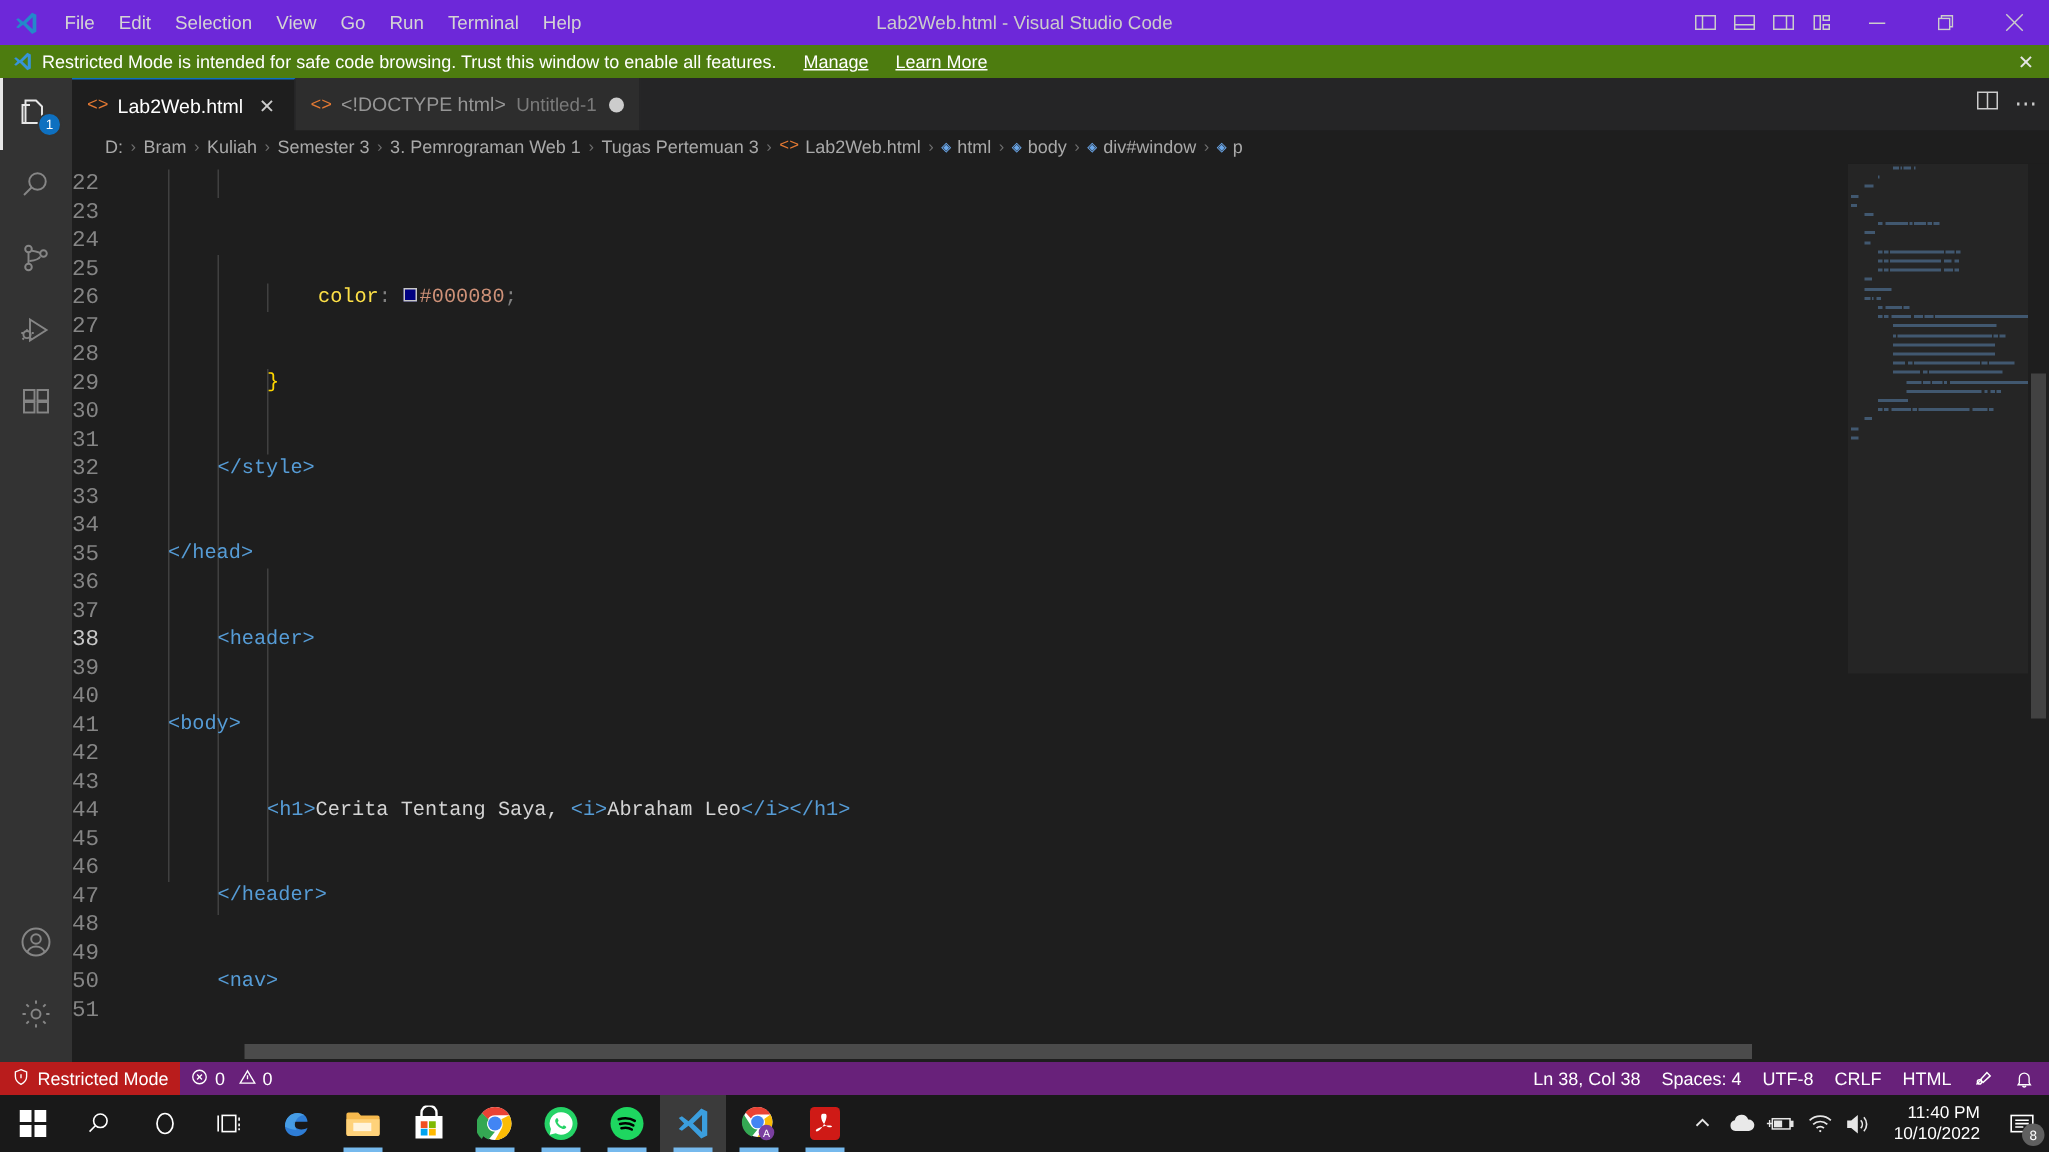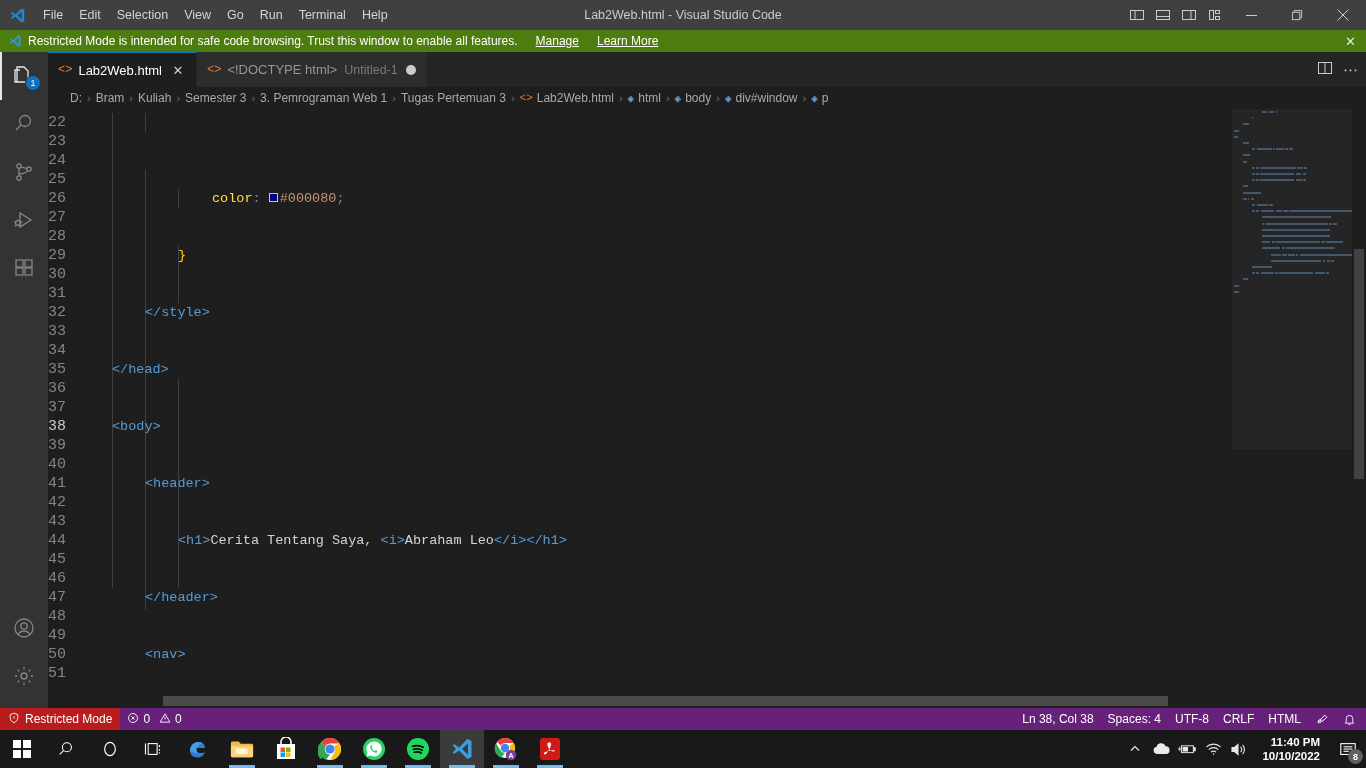--- a/index.html
+++ b/index.html
@@ -6,21 +6,21 @@
   html, body {
     width: 1366px; height: 768px;
     background: #1e1e1e;
     font-family: "Liberation Sans", sans-serif;
     overflow: hidden;
   }
   body { display: flex; flex-direction: column; }
 
   
   .titlebar {
-    height: 30px; background: #404040; color: #cccccc;
+    height: 30px; background: #6d28d9; color: #cccccc;
     display: flex; align-items: center; flex: 0 0 30px;
     font-size: 12.5px; position: relative;
   }
   .vscode-logo { width: 35px; display: flex; align-items: center; justify-content: center; }
   .menubar { display: flex; align-items: center; height: 100%; }
   .menu-item { padding: 0 8px; height: 100%; display: flex; align-items: center; font-size: 12.5px; color: #d4d4d4; }
   .window-title {
     position: absolute; left: 0; right: 0; text-align: center;
     font-size: 12.5px; color: #cccccc; pointer-events: none;
   }
@@ -136,21 +136,20 @@
     display: flex; align-items: center; font-size: 12px;
   }
   .st-restricted { background: #b91c1c; height: 100%; display: flex; align-items: center; padding: 0 8px; gap: 5px; cursor: pointer; }
   .st-item { padding: 0 7px; height: 100%; display: flex; align-items: center; gap: 4px; cursor: pointer; white-space: nowrap; }
   .st-right { margin-left: auto; display: flex; align-items: center; height: 100%; }
 
   
   .taskbar {
     height: 38px; flex: 0 0 38px; background: #191919; display: flex; align-items: flex-start;
     color: #ffffff;
-    font-weight: bold;
   }
   .tb-btn { width: 44px; height: 38px; display: flex; align-items: center; justify-content: center; position: relative; cursor: pointer; }
   .tb-app { width: 44px; height: 38px; display: flex; align-items: center; justify-content: center; position: relative; cursor: pointer; }
   .tb-app.active { background: #3b3b3b; }
   .tb-underline { position: absolute; bottom: 0; left: 9px; right: 9px; height: 3px; background: #76b9ed; }
   .tray { margin-left: auto; display: flex; align-items: center; height: 100%; gap: 0; }
   .tray-ico { width: 26px; height: 38px; display: flex; align-items: center; justify-content: center; color: #e6e6e6; }
   .clock { height: 38px; display: flex; flex-direction: column; align-items: flex-end; justify-content: center; font-size: 11.5px; padding: 0 10px; line-height: 14px; color: #ffffff; cursor: pointer; }
   .notif { width: 36px; height: 38px; display: flex; align-items: center; justify-content: center; position: relative; }
   .notif-badge {
@@ -410,22 +409,22 @@
           <div class="guide" style="left:35px;top:57px;height:440px"></div>
           <div class="guide" style="left:68px;top:76px;height:19px"></div>
           <div class="guide" style="left:68px;top:133px;height:57px"></div>
           <div class="guide" style="left:68px;top:266px;height:209px"></div>
         </div>
 
         <div class="code-line"><span class="t-prop" style="padding-left:100px">color</span><span class="t-punc">: </span><span class="colorbox" style="background:#000080"></span><span class="t-val">#000080</span><span class="t-punc">;</span></div>
         <div class="code-line"><span class="t-brace" style="padding-left:66px">}</span></div>
         <div class="code-line"><span class="t-tag" style="padding-left:33px">&lt;/style&gt;</span></div>
         <div class="code-line"><span class="t-tag">&lt;/head&gt;</span></div>
+        <div class="code-line"><span class="t-tag" style="padding-left:33px">&lt;header&gt;</span></div>
         <div class="code-line"><span class="t-tag">&lt;body&gt;</span></div>
-        <div class="code-line"><span class="t-tag" style="padding-left:33px">&lt;header&gt;</span></div>
         <div class="code-line"><span class="t-tag" style="padding-left:66px">&lt;h1&gt;</span><span class="t-text">Cerita Tentang Saya, </span><span class="t-tag">&lt;i&gt;</span><span class="t-text">Abraham Leo</span><span class="t-tag">&lt;/i&gt;</span><span class="t-tag">&lt;/h1&gt;</span></div>
         <div class="code-line"><span class="t-tag" style="padding-left:33px">&lt;/header&gt;</span></div>
         <div class="code-line"><span class="t-tag" style="padding-left:33px">&lt;nav&gt;</span></div>
         
         
         
         
         
         
         

